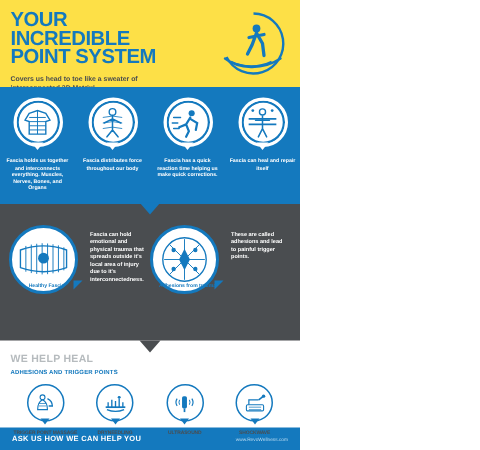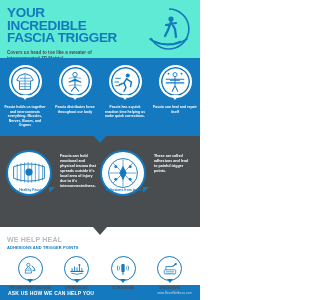--- a/index.html
+++ b/index.html
@@ -3,21 +3,21 @@
 <meta charset="utf-8">
 <style>
   * { margin:0; padding:0; box-sizing:border-box; }
   body {
     width:200px; height:300px; overflow:hidden;
     background:#ffffff;
     font-family:"Liberation Sans", sans-serif;
     position:relative;
   }
   
-  .header { position:relative; height:58px; background:#5eead4; padding:7px 6px 0 7px; }
+  .header { position:relative; height:58px; background:#fde047; padding:7px 6px 0 7px; }
   .title {
     color:#1479BE; font-weight:bold; font-size:13.5px; line-height:12.5px;
     letter-spacing:-0.3px; width:120px;
   }
   .subtitle {
     margin-top:5px; width:112px; color:#4A4D50;
     font-size:4.6px; line-height:6.2px; font-weight:bold;
   }
   .logo { position:absolute; right:7px; top:6px; width:48px; height:46px; }
   
@@ -100,21 +100,21 @@
   .foot-cta { color:#ffffff; font-size:5px; font-weight:bold; letter-spacing:0.2px; }
   .foot-url { color:#BBDCF2; font-size:3.2px; }
   svg { display:block; }
 </style>
 </head>
 <body>
 
 <div class="header">
   <div class="title">
     <div>YOUR INCREDIBLE</div>
-    <div>FASCIA TRIGGER</div>
+    <div>POINT SYSTEM</div>
   </div>
   <div class="subtitle">Covers us head to toe like a sweater of interconnected 3D Matrix!</div>
   <div class="logo">
     <svg viewBox="0 0 48 46" width="48" height="46">
       <path d="M24 3 A20 20 0 1 1 6 32" fill="none" stroke="#1479BE" stroke-width="1.6"></path>
       <path d="M6 32 A20 20 0 0 1 24 3" fill="none" stroke="#1479BE" stroke-width="1.6" opacity="0"></path>
       <circle cx="26" cy="13" r="2.6" fill="#1479BE"></circle>
       <path d="M26 16 L23 24 L20 30 M26 16 L30 23 L31 31 M21 19 L31 17" stroke="#1479BE" stroke-width="2.2" fill="none" stroke-linecap="round"></path>
       <path d="M5 33 C14 40 30 41 42 33" stroke="#1479BE" stroke-width="1.6" fill="none" stroke-linecap="round"></path>
       <path d="M9 35 C17 39 28 39 36 35" stroke="#1479BE" stroke-width="1.1" fill="none"></path>

